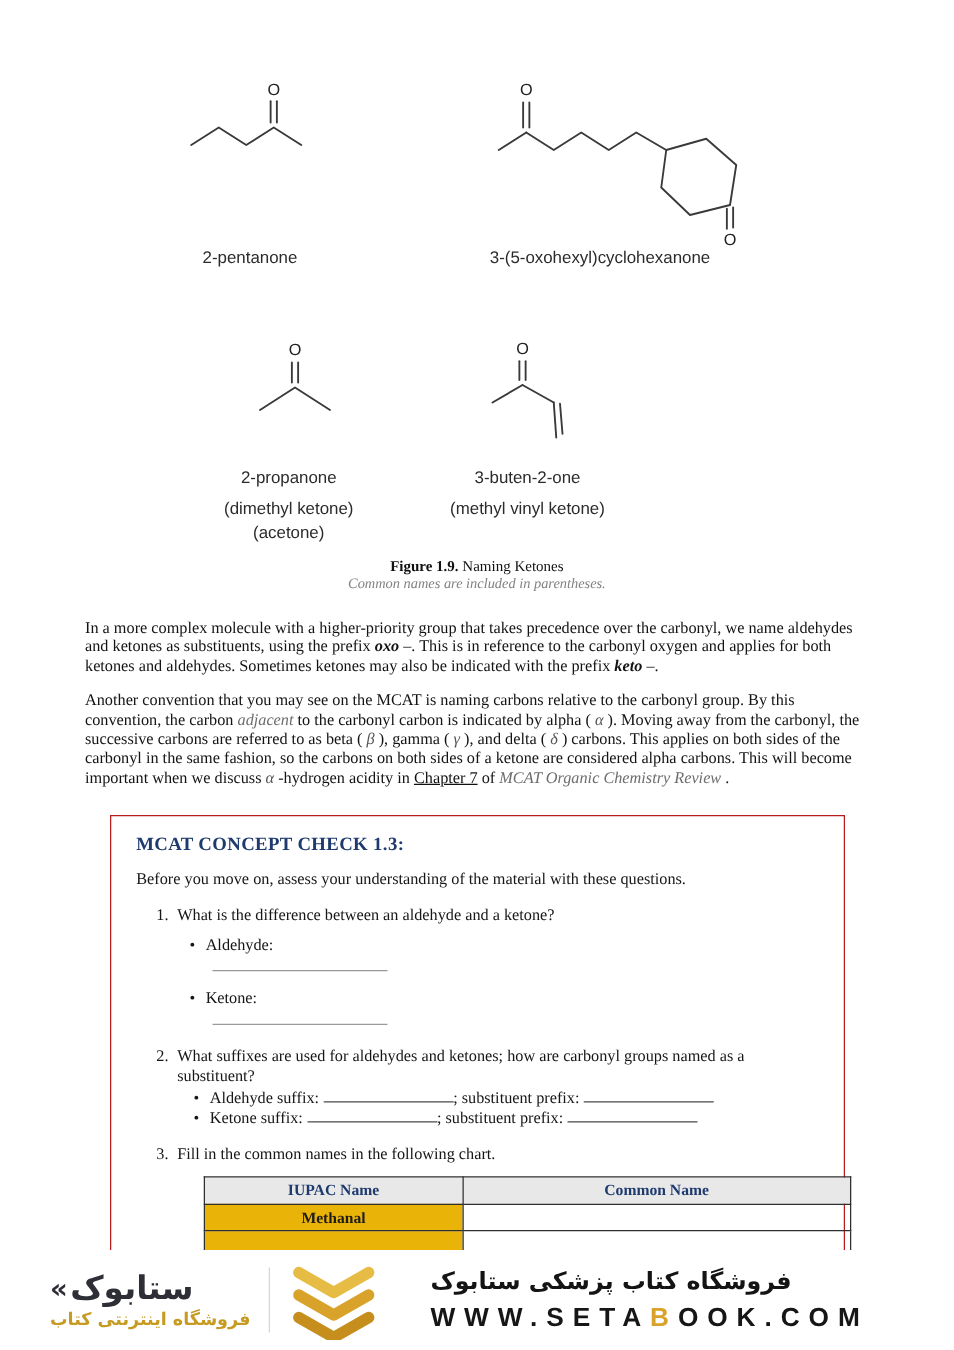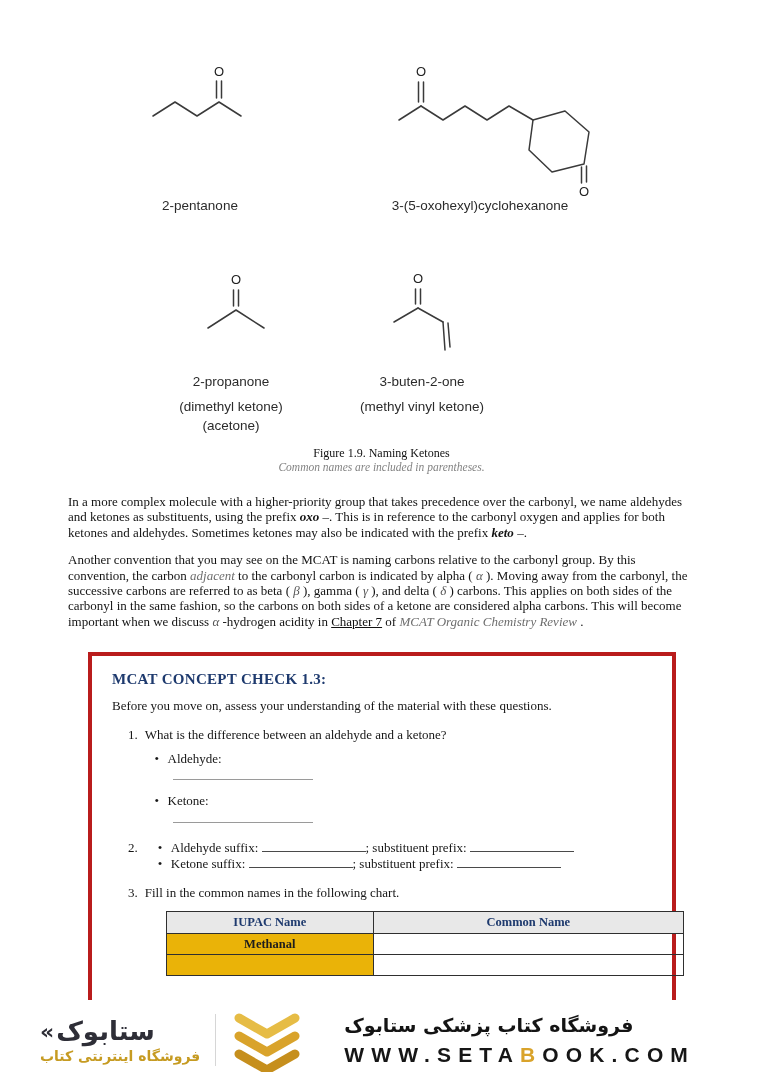--- a/index.html
+++ b/index.html
@@ -14,34 +14,34 @@
   .mol-svg line, .mol-svg polyline, .mol-svg polygon {
     stroke:#3a3a3a; stroke-width:1.5; fill:none; stroke-linecap:round; stroke-linejoin:round;
   }
   .mol-svg text { fill:#222; font-family:"Liberation Sans", sans-serif; font-size:13px; }
   .mol-label {
     position:absolute; text-align:center;
     font-family:"Liberation Sans", sans-serif; font-size:13.5px; color:#2b2b2b;
   }
   
   .fig-caption { position:absolute; left:0; top:446px; width:763px; text-align:center; font-size:12px; color:#111; }
-  .fig-caption .capb { font-weight:normal; }
+  .fig-caption .capb { font-weight:bold; }
   .fig-subcaption { position:absolute; left:0; top:461px; width:763px; text-align:center;
     font-size:11.5px; font-style:italic; color:#828282; }
   
   .body-text { position:absolute; left:68px; top:494px; width:628px; font-size:13px; line-height:15.4px; color:#131313; }
   .body-text p + p { margin-top:12px; }
   .bi { font-weight:bold; font-style:italic;text-align:right; }
   .gray-i { font-style:italic; color:#6d6d6d; }
   .greek { font-style:italic; color:#555; }
   .chap-link { color:#111; text-decoration:underline; cursor:pointer; }
   
   .concept-box {
     position:absolute; left:88px; top:652px; width:588px; height:372px;
-    border:4px solid #b91c1c; background:#fff; padding:15px 21px 0 20px;
+    border:1px solid #b91c1c; background:#fff; padding:15px 21px 0 20px;
     font-size:13px; line-height:16.5px;
   }
   .cc-title { color:#1e3a6e; font-size:15px; font-weight:bold; letter-spacing:0.3px; margin-bottom:10px; }
   .cc-intro { margin-bottom:13px; }
   .q { display:flex; gap:7px; margin-left:16px; }
   .q-num { flex:0 0 auto; }
   .q-body { flex:1 1 auto; }
   .q1 { margin-bottom:7px; }
   .bullet-line { margin-left:13px; }
   .bullet { display:inline-block; width:13px; }
@@ -143,20 +143,21 @@
         <div class="bullet-line"><span class="bullet">•</span><span>Aldehyde:</span></div>
         <div class="answer-line"></div>
         <div class="bullet-line"><span class="bullet">•</span><span>Ketone:</span></div>
         <div class="answer-line"></div>
       </span>
     </div>
 
     <div class="q q2-block">
       <span class="q-num">2.</span>
       <span class="q-body">
+        <div>What suffixes are used for aldehydes and ketones; how are carbonyl groups named as a substituent?</div>
         <div class="bullet-line"><span class="bullet">•</span><span>Aldehyde suffix: </span><span class="fill-blank"></span><span>; substituent prefix: </span><span class="fill-blank"></span></div>
         <div class="bullet-line"><span class="bullet">•</span><span>Ketone suffix: </span><span class="fill-blank"></span><span>; substituent prefix: </span><span class="fill-blank"></span></div>
       </span>
     </div>
 
     <div class="q q3-block">
       <span class="q-num">3.</span>
       <span class="q-body">Fill in the common names in the following chart.</span>
     </div>
 

